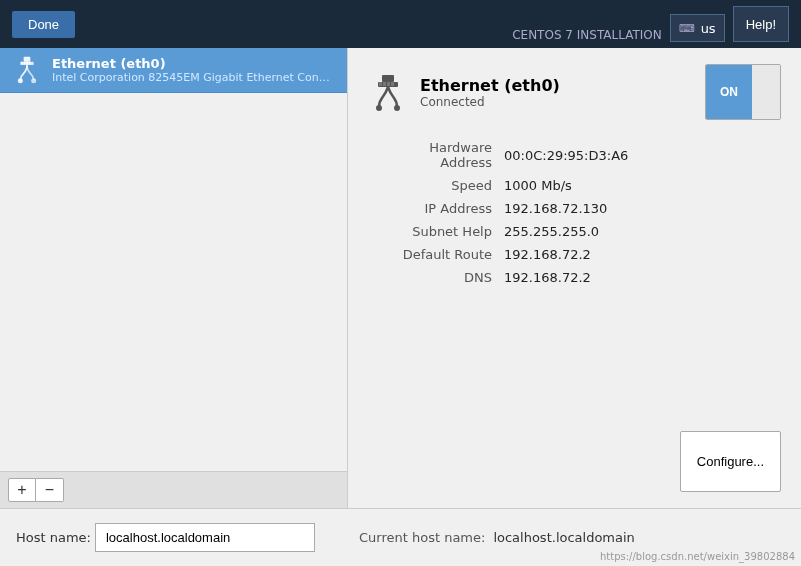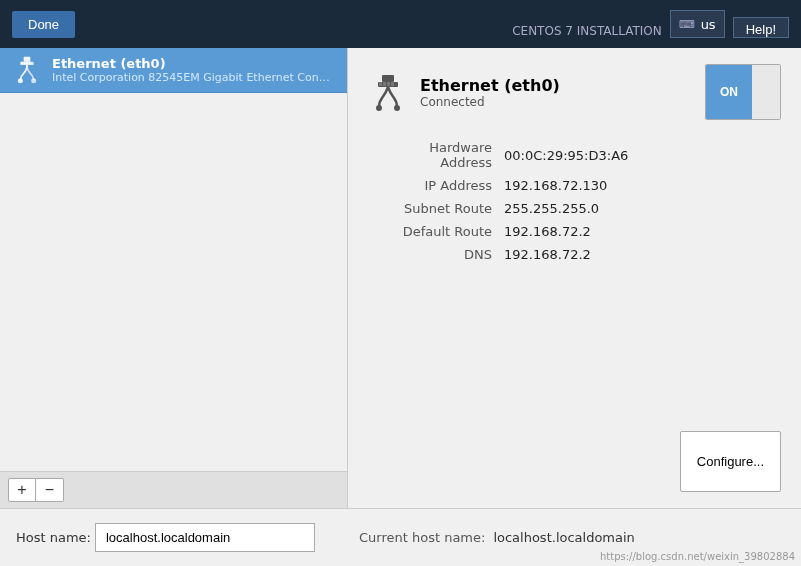--- a/index.html
+++ b/index.html
@@ -66,21 +66,21 @@
       font-size: 11px;
       color: #aac;
     }
     .help-btn {
       background: #2a3a50;
       color: white;
       border: 1px solid #4a6a8a;
       padding: 4px 12px;
       font-size: 13px;
       cursor: pointer;
-      height: 21px;
+      height: 36px;
     }
 
     
     .main {
       display: flex;
       height: calc(566px - 48px - 58px);
       background: #f0f0f0;
     }
 
     
@@ -371,25 +371,29 @@
       </div>
     </div>
 
     <table class="details-table">
       <tbody>
           <tr>
         <td>Hardware Address</td>
         <td>00:0C:29:95:D3:A6</td>
       </tr>
       <tr>
+        <td>Speed</td>
+        <td>1000 Mb/s</td>
+      </tr>
+      <tr>
         <td>IP Address</td>
         <td>192.168.72.130</td>
       </tr>
       <tr>
-        <td>Subnet Route</td>
+        <td>Subnet Help</td>
         <td>255.255.255.0</td>
       </tr>
       <tr>
         <td>Default Route</td>
         <td>192.168.72.2</td>
       </tr>
       <tr>
         <td>DNS</td>
         <td>192.168.72.2</td>
       </tr>

